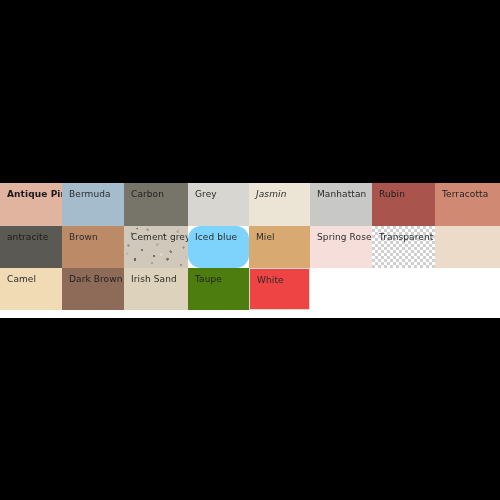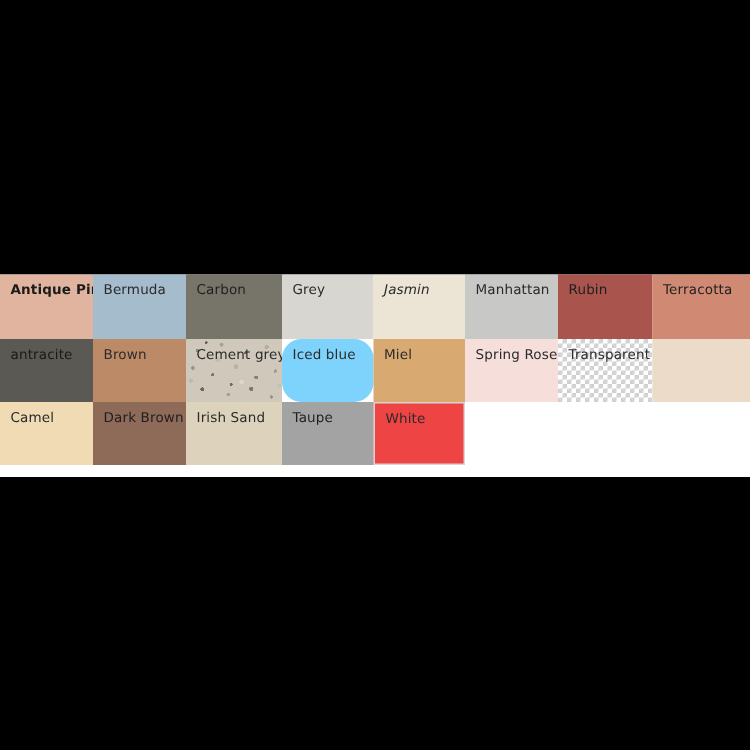--- a/index.html
+++ b/index.html
@@ -161,21 +161,21 @@
         </div>
         <div class="swatch" style="background-color: rgb(240, 219, 180);">
           <span class="swatch-label" style="color: rgb(43, 43, 43);">Camel</span>
         </div>
         <div class="swatch" style="background-color: rgb(142, 106, 88);">
           <span class="swatch-label" style="color: rgb(31, 31, 31);">Dark Brown</span>
         </div>
         <div class="swatch" style="background-color: rgb(221, 211, 188);">
           <span class="swatch-label" style="color: rgb(43, 43, 43);">Irish Sand</span>
         </div>
-        <div class="swatch" style="background-color: #a3a3a3;">
+        <div class="swatch" style="background-color: #4d7c0f;">
           <span class="swatch-label" style="color: rgb(31, 31, 31);">Taupe</span>
         </div>
         <div class="swatch bordered" style="background-color: #ef4444;">
           <span class="swatch-label" style="color: rgb(43, 43, 43);">White</span>
         </div>
       </div>
   </div>
 </div>
 
 </body></html>

